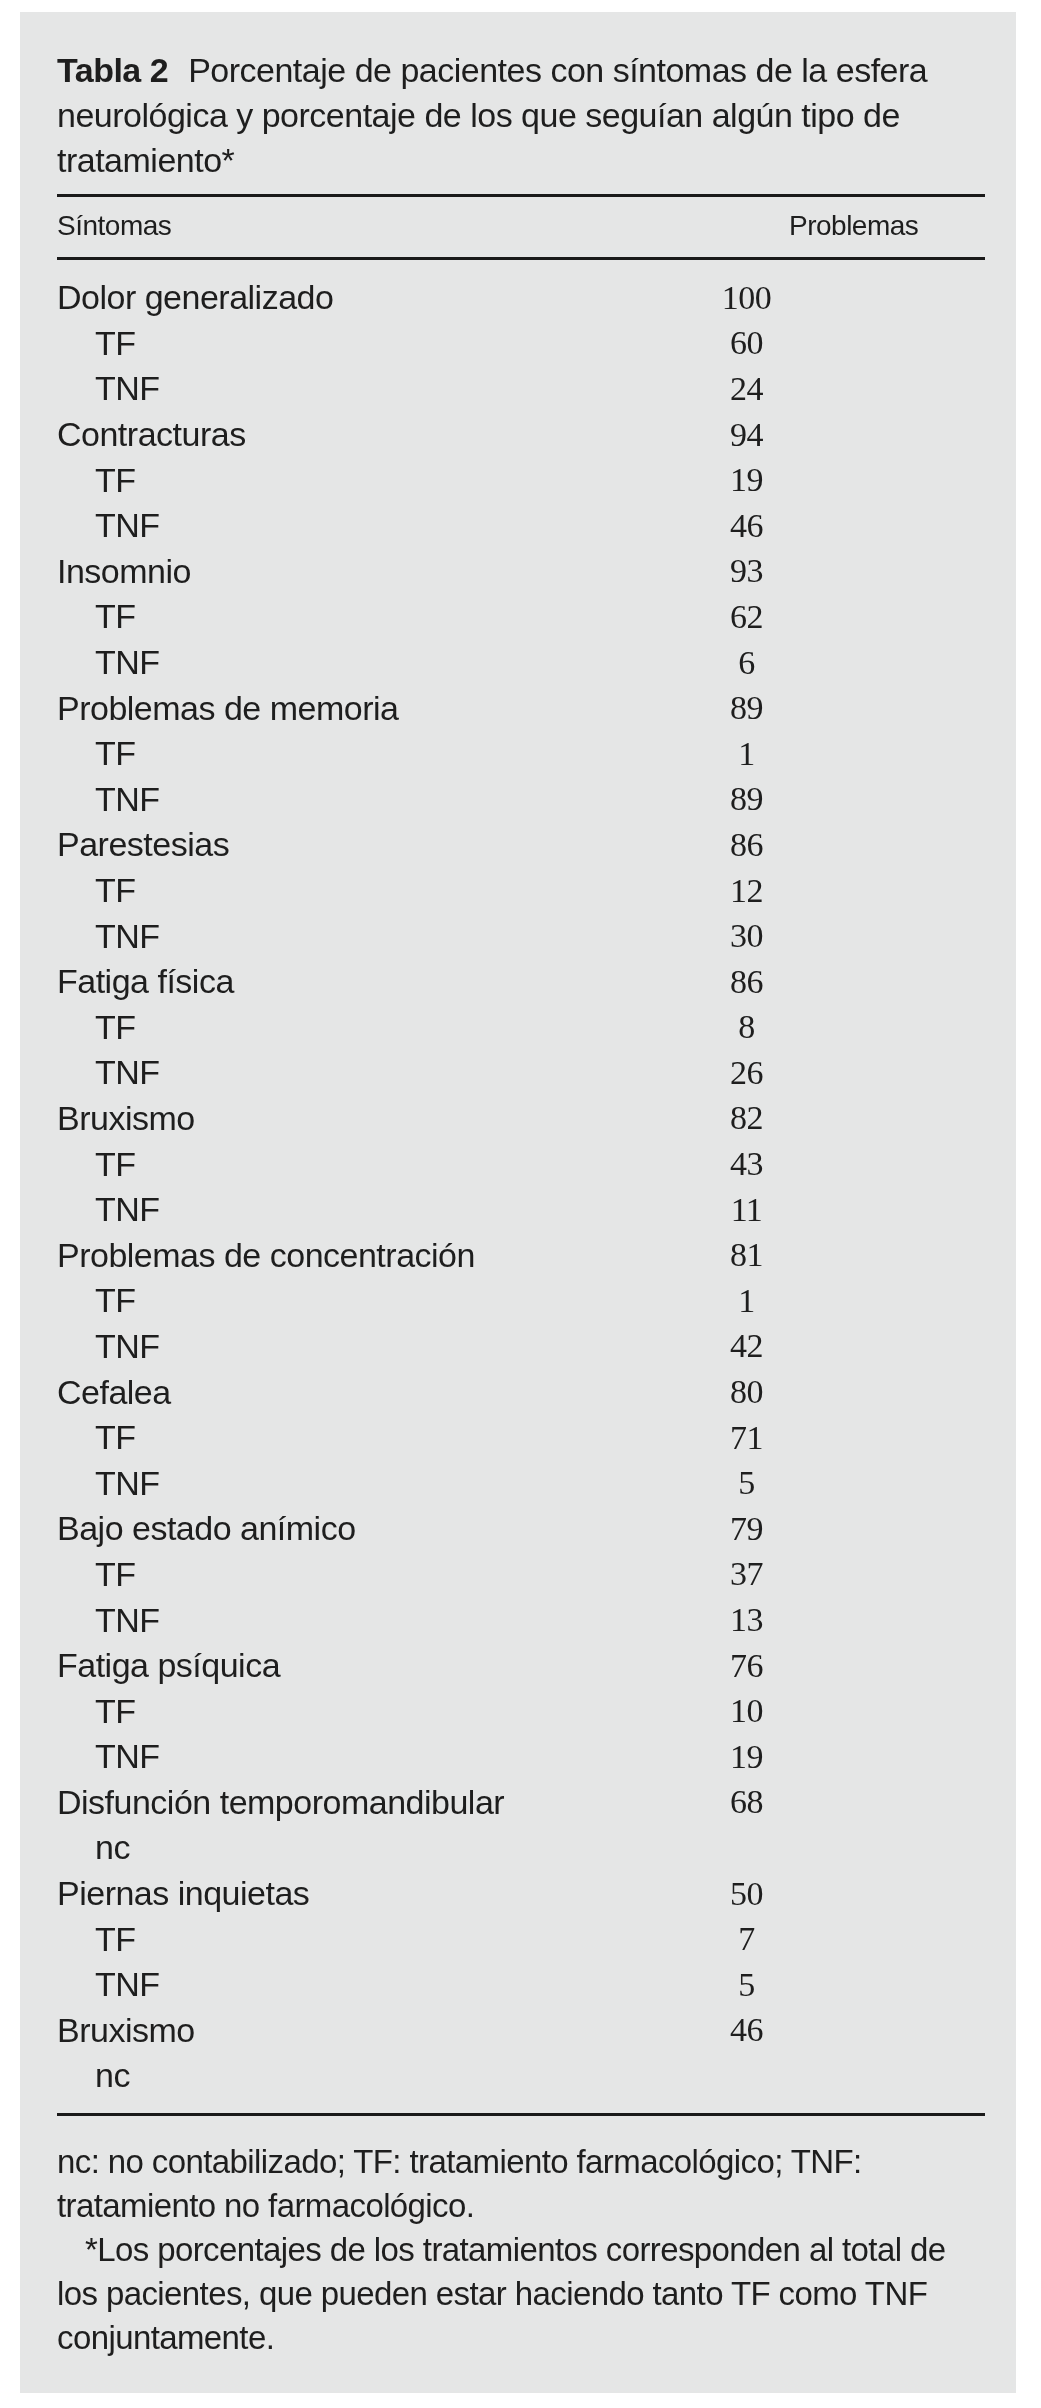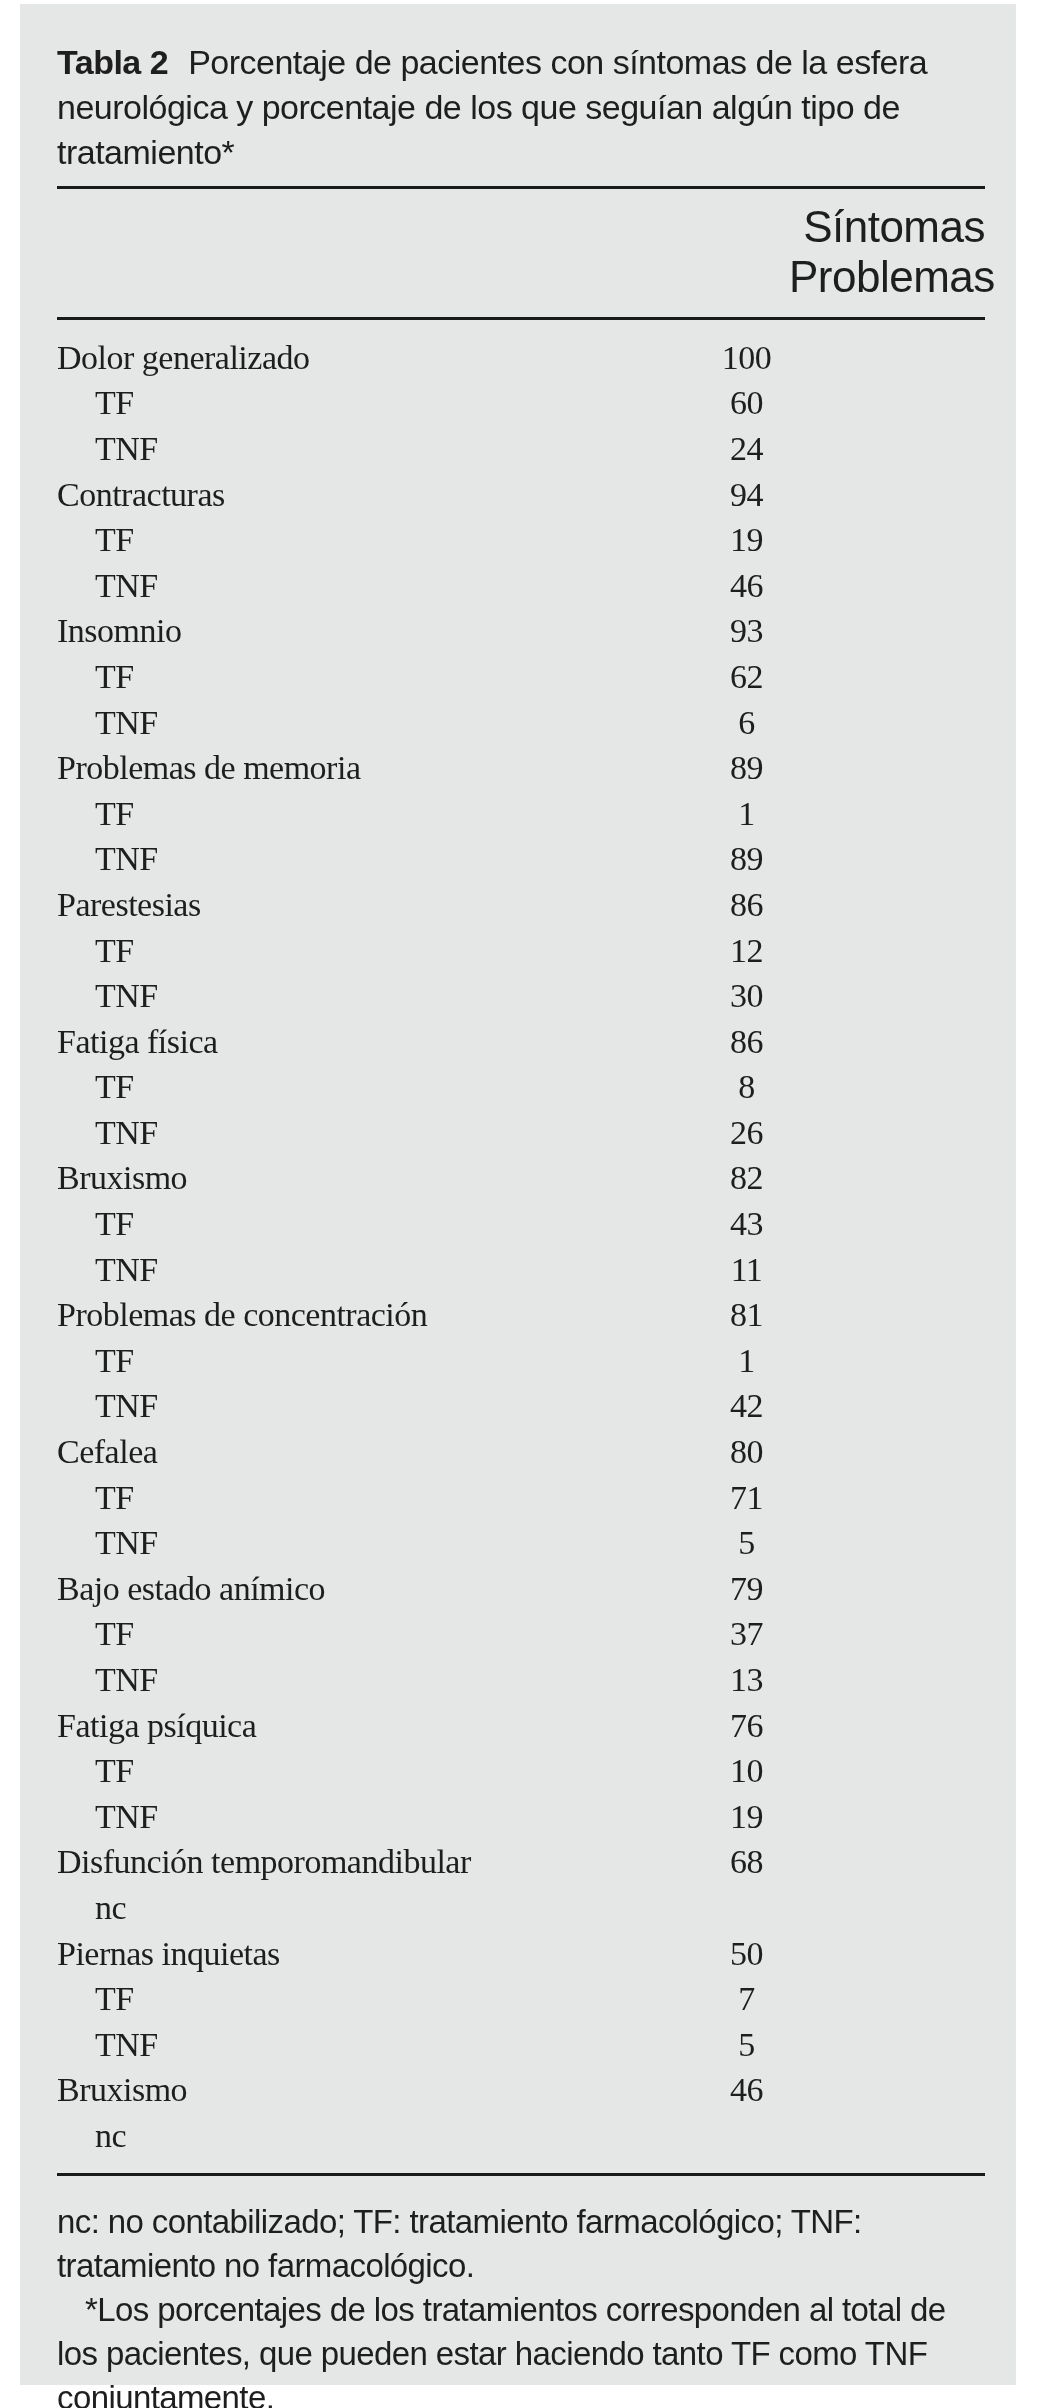--- a/index.html
+++ b/index.html
@@ -5,21 +5,21 @@
   html, body { margin: 0; padding: 0; }
   body {
     width: 1041px; height: 2408px;
     background: #ffffff;
     position: relative;
     font-family: "Liberation Sans", "DejaVu Sans", sans-serif;
     color: #1e1e1e;
   }
   .panel {
     position: absolute;
-    left: 20px; top: 4px;
+    left: 20px; top: 12px;
     width: 996px; height: 2381px;
     background: #e5e6e6;
     box-sizing: border-box;
   }
   .inner {
     padding: 36px 31px 0 37px; 
   }
   .caption {
     font-size: 34px;
     line-height: 45px;
@@ -31,41 +31,40 @@
   }
   .rule {
     height: 3px;
     background: #1a1a1a;
     border: none;
     margin: 0;
   }
   .rule-top { margin-top: 11px; }
   .head-row {
     display: flex;
-    align-items: flex-end;
-    font-size: 44px;
+    align-items: center;
+    font-size: 28px;
     letter-spacing: -0.5px;
     padding: 13px 0 15px 0;
-    flex-direction: column;
   }
   .head-row .h-symptom { flex: 1 1 auto; }
   .head-row .h-value {
     flex: 0 0 auto;
     width: 196px;
     text-align: left;
   }
   .tbody { padding: 15px 0 14px 0; }
   .row {
     display: flex;
     align-items: center;
     height: 45.6px;
     font-size: 34px;
     letter-spacing: -0.5px;
   }
-  .cell-label { flex: 1 1 auto; font-family: Liberation Serif, serif; }
+  .cell-label { flex: 1 1 auto; }
   .cell-label.indent { padding-left: 38px; }
   .cell-value {
     flex: 0 0 auto;
     width: 340px;
     box-sizing: border-box;
     text-align: center;
     padding-right: 137px;
     font-family: Liberation Serif, serif;
   }
   .footnotes {

